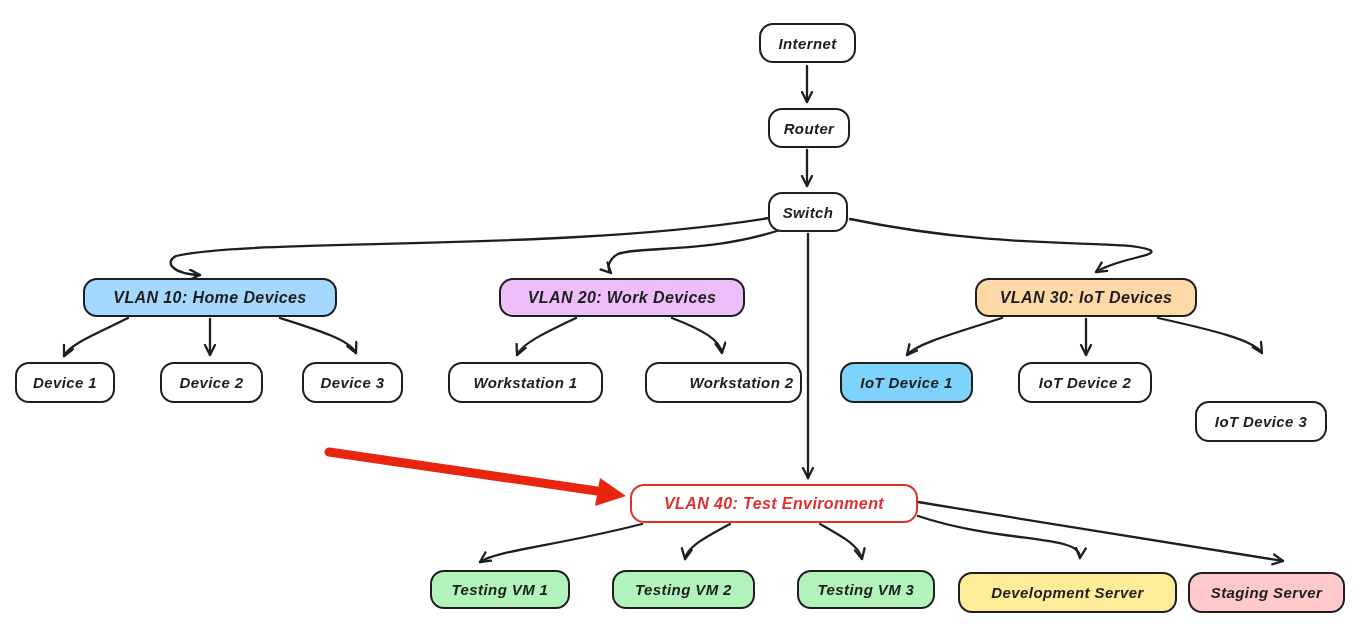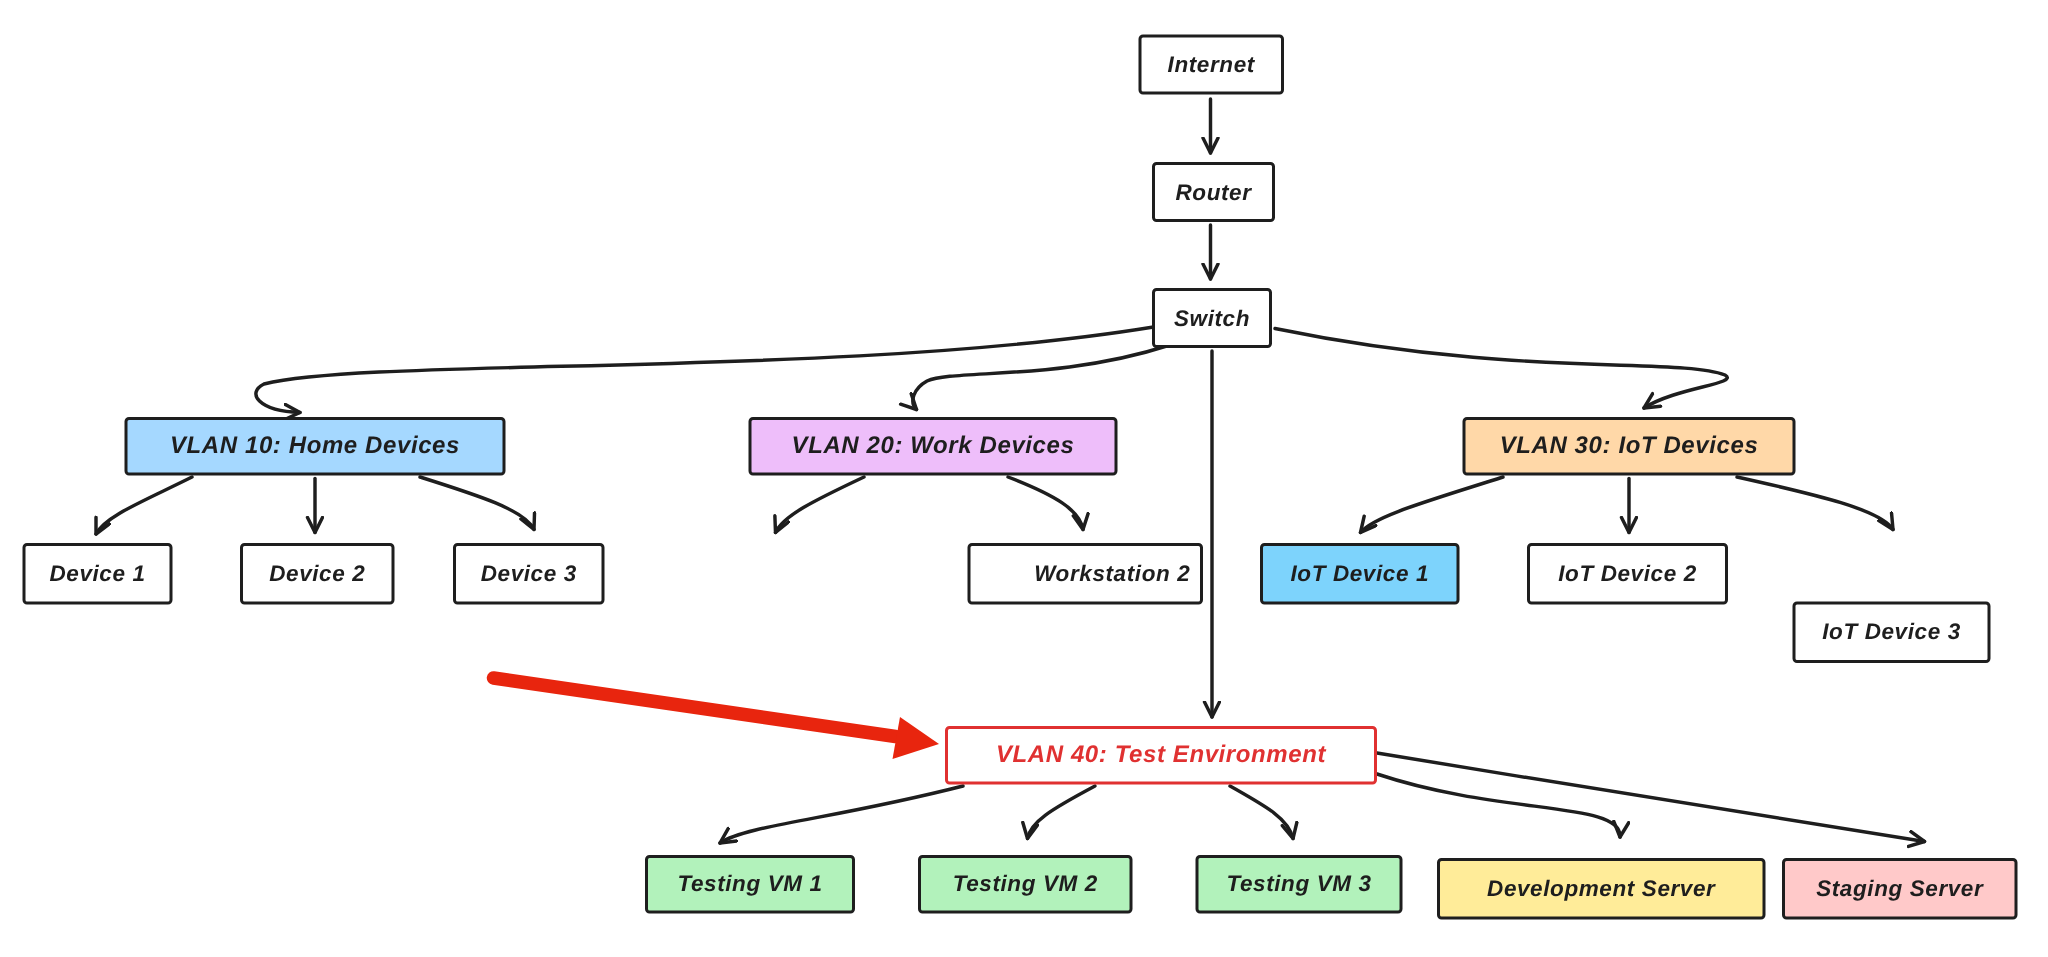--- a/index.html
+++ b/index.html
@@ -19,21 +19,21 @@
   .connector {
     fill: none;
     stroke: #1e1e1e;
     stroke-width: 2.3;
     stroke-linecap: round;
   }
   .node {
     position: absolute;
     box-sizing: border-box;
     border: 2px solid #1e1e1e;
-    border-radius: 3px;
+    border-radius: 14px;
     background: #ffffff;
     color: #1e1e1e;
     display: flex;
     align-items: center;
     justify-content: center;
     font-style: italic;
     font-weight: 600;
     font-size: 15px;
     letter-spacing: 0.4px;
     white-space: nowrap;
@@ -86,20 +86,21 @@
   <div class="node" style="left: 759px; top: 23px; width: 97px; height: 40px; background-color: rgb(255, 255, 255);">Internet</div>
   <div class="node" style="left: 768px; top: 108px; width: 82px; height: 40px; background-color: rgb(255, 255, 255);">Router</div>
   <div class="node" style="left: 768px; top: 192px; width: 80px; height: 40px; background-color: rgb(255, 255, 255);">Switch</div>
 
   <div class="node node--vlan" style="left: 83px; top: 278px; width: 254px; height: 39px; background-color: rgb(165, 216, 255);">VLAN 10: Home Devices</div>
   <div class="node" style="left: 15px; top: 362px; width: 100px; height: 41px; background-color: rgb(255, 255, 255);">Device 1</div>
   <div class="node" style="left: 160px; top: 362px; width: 103px; height: 41px; background-color: rgb(255, 255, 255);">Device 2</div>
   <div class="node" style="left: 302px; top: 362px; width: 101px; height: 41px; background-color: rgb(255, 255, 255);">Device 3</div>
 
   <div class="node node--vlan" style="left: 499px; top: 278px; width: 246px; height: 39px; background-color: rgb(238, 190, 250);">VLAN 20: Work Devices</div>
+  <div class="node" style="left: 448px; top: 362px; width: 155px; height: 41px; background-color: rgb(255, 255, 255);">Workstation 1</div>
   <div class="node" style="left: 645px; top: 362px; width: 157px; height: 41px; background-color: rgb(255, 255, 255); padding-left: 36px;">Workstation 2</div>
 
   <div class="node node--vlan" style="left: 975px; top: 278px; width: 222px; height: 39px; background-color: rgb(255, 216, 168);">VLAN 30: IoT Devices</div>
   <div class="node" style="left: 840px; top: 362px; width: 133px; height: 41px; background-color: #7dd3fc;">IoT Device 1</div>
   <div class="node" style="left: 1018px; top: 362px; width: 134px; height: 41px; background-color: rgb(255, 255, 255);">IoT Device 2</div>
   <div class="node" style="left: 1195px; top: 362px; width: 132px; height: 41px; background-color: rgb(255, 255, 255); margin-top: 39px;">IoT Device 3</div>
 
   <div class="node node--vlan" style="left: 630px; top: 484px; width: 288px; height: 39px; background-color: rgb(255, 255, 255); color: rgb(224, 49, 49); border-color: rgb(224, 49, 49);">VLAN 40: Test Environment</div>
   <div class="node" style="left: 430px; top: 570px; width: 140px; height: 39px; background-color: rgb(178, 242, 187);">Testing VM 1</div>
   <div class="node" style="left: 612px; top: 570px; width: 143px; height: 39px; background-color: rgb(178, 242, 187);">Testing VM 2</div>

